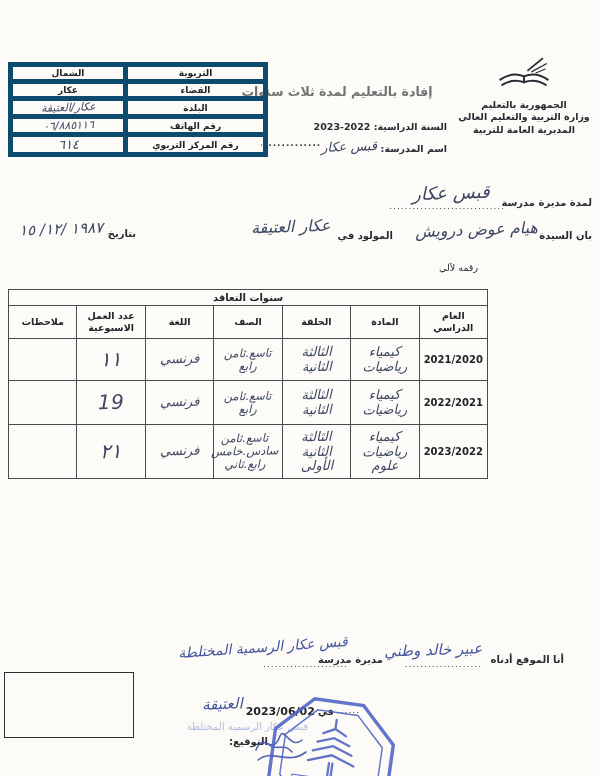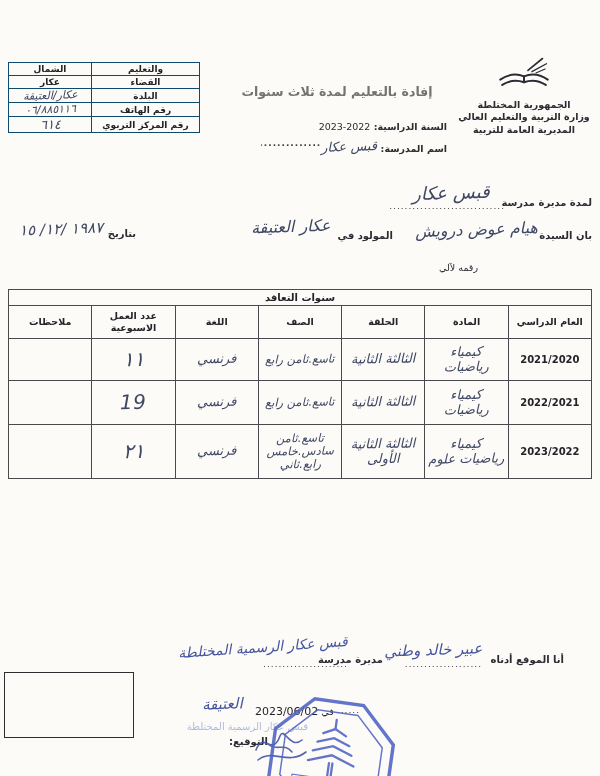--- a/index.html
+++ b/index.html
@@ -4,56 +4,56 @@
 <style>
   html,body{margin:0;padding:0;}
   .page{
     position:relative;width:600px;height:776px;overflow:hidden;
     background:#fcfbf7;
     font-family:"DejaVu Sans",sans-serif;color:#23232a;
   }
   .abs{position:absolute;}
   .rtl{direction:rtl;unicode-bidi:isolate;}
   .ltr{direction:ltr;unicode-bidi:isolate;}
-  .b{font-weight:400;text-align:right;}
+  .b{font-weight:700;text-align:right;}
 
   
   .ministry{left:450px;top:54px;width:148px;text-align:center;
     font-size:9.5px;font-weight:700;line-height:1.3;color:#2b2b33;}
   .ministry .logo{display:block;margin:0 auto 3px auto;}
 
   
   .doc-title{left:226px;top:84px;width:222px;text-align:center;
     font-size:12.5px;font-weight:700;color:#737373;}
   .hdr-fields{right:153px;top:119px;text-align:right;
     font-size:9.5px;font-weight:700;line-height:1.75;color:#2b2b33;}
 
   
   .info-table{left:8px;top:62px;border-collapse:collapse;direction:rtl;}
-  .info-table td{border:1px solid #0c4a6e;height:12px;padding:0 6px;
+  .info-table td{border:5px solid #0c4a6e;height:12px;padding:0 20px;
     font-size:9px;font-weight:700;text-align:center;white-space:nowrap;}
   .info-table td.lbl{width:95px;}
   .info-table td.val{width:70px;}
 
   
   .hand{font-style:italic;font-weight:400;color:#3e4763;
     display:inline-block;transform:rotate(-2deg);letter-spacing:.4px;
     white-space:nowrap;}
   .hand-blue{color:#44539d;}
   .hand-sm{font-size:11px;}
   .hand-md{font-size:13px;}
   .hand-lg{font-size:16px;}
   .hand-xl{font-size:18px;}
   .dots{font-size:9px;letter-spacing:1px;color:#3a3a40;white-space:nowrap;
     overflow:hidden;display:inline-block;vertical-align:baseline;}
 
   .stmt-label{font-size:10px;font-weight:700;color:#2b2b33;}
 
   
-  .contract-table{left:8px;top:289px;width:584px;border-collapse:collapse;
+  .contract-table{left:8px;top:289px;width:480px;border-collapse:collapse;
     direction:rtl;table-layout:fixed;}
   .contract-table td{border:1px solid #4a4a4e;text-align:center;
     vertical-align:middle;padding:1px 3px;overflow:visible;}
   .contract-table .cap{height:13px;font-size:10px;font-weight:700;}
   .contract-table .hdr td{height:30px;font-size:9.5px;font-weight:700;line-height:1.25;}
   .col-year{width:106px;} .col-subj{width:86px;} .col-cycle{width:80px;}
   .col-grade{width:80px;margin-left:24px;} .col-lang{width:76px;} .col-hours{width:74px;}
   .col-notes{width:82px;margin-left:27px;}
   .cell-year{font-size:10px;font-weight:700;}
   .cell-hand{font-size:13px;line-height:1.12;}
@@ -79,42 +79,42 @@
     <svg class="logo" width="66" height="42" viewBox="0 0 100 62">
       <g fill="none" stroke="#2b2b33" stroke-width="3" stroke-linecap="round">
         <path d="M14 38 Q32 26 50 33 Q68 26 86 38"></path>
         <path d="M17 46 Q33 36 50 42 Q67 36 83 46"></path>
         <path d="M50 33 L50 42"></path>
         <path d="M56 24 L78 6" stroke-width="2.5"></path>
         <path d="M62 26 L84 14" stroke-width="2"></path>
         <path d="M68 28 L82 22" stroke-width="1.6"></path>
       </g>
     </svg>
-    <div>الجمهورية المختلطة</div>
+    <div>الجمهورية بالتعليم</div>
     <div>وزارة التربية والتعليم العالي</div>
     <div>المديرية العامة للتربية</div>
   </div>
 
   <div class="abs doc-title rtl">إفادة بالتعليم لمدة ثلاث سنوات</div>
 
   <div class="abs hdr-fields rtl">
     <div>
       <span>السنة الدراسية:</span>
       <span class="ltr b">2023-2022</span>
     </div>
     <div>
       <span>اسم المدرسة:</span>
       <span class="hand hand-md">قبس عكار</span><span class="dots" style="max-width:60px;">................</span>
     </div>
   </div>
 
   <table class="abs info-table">
     <tbody>
         <tr>
-      <td class="lbl">والتعليم</td>
+      <td class="lbl">التربوية</td>
       <td class="val">الشمال</td>
     </tr>
     <tr>
       <td class="lbl">القضاء</td>
       <td class="val">عكار</td>
     </tr>
     <tr>
       <td class="lbl">البلدة</td>
       <td class="val"><span class="hand hand-sm">عكار/العتيقة</span></td>
     </tr>

